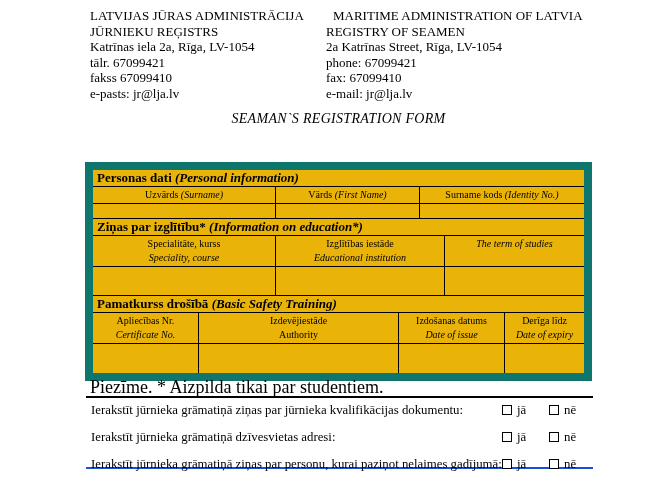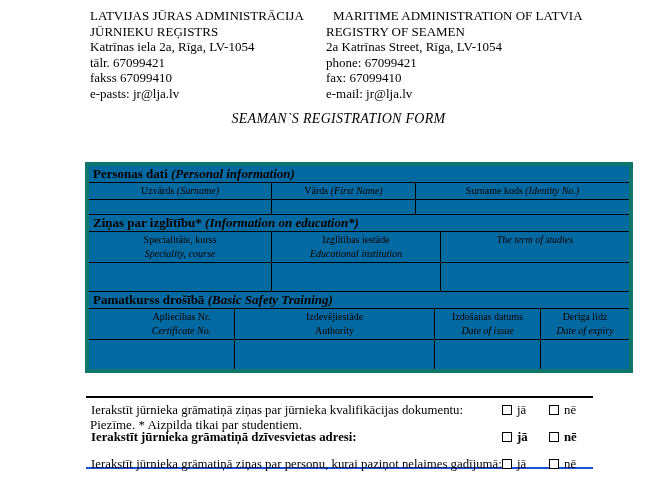--- a/index.html
+++ b/index.html
@@ -11,46 +11,46 @@
   .letterhead { position:absolute; top:8px; font-size:13px; line-height:15.6px; white-space:nowrap; }
   .letterhead-lv { left:90px; }
   .letterhead-en { left:326px; }
   .letterhead-en .lh-line:first-child { padding-left:7px; }
   .lh-line { display:block; }
   
   .title-block { position:absolute; top:110px; left:85px; width:507px; text-align:center; }
   .title-lv { font-weight:bold; font-size:16px; letter-spacing:0.4px; display:block; }
   .title-en { font-style:italic; font-size:14px; letter-spacing:0.3px; display:block; margin-top:1px; }
   
-  .form-table { position:absolute; top:162px; left:85px; width:548px; border:4px solid #0f766e; box-sizing:border-box; background:#0369a1; }
+  .form-table { position:absolute; top:162px; left:85px; width:507px; border:8px solid #0f766e; box-sizing:border-box; background:#eab308; }
   .row { border-bottom:1px solid #000; box-sizing:border-box; }
   .row:last-child { border-bottom:none; }
   .sec-row { font-weight:bold; font-size:13px; height:17px; line-height:16px; padding-left:4px; white-space:nowrap; }
   .sec-row .en { font-style:italic; }
   .cols { display:grid; }
   .grid-a { grid-template-columns:183px 144px auto; }
   .grid-b { grid-template-columns:183px 169px auto; }
-  .grid-c { grid-template-columns:106px 200px 106px auto;padding-left:40px; }
+  .grid-c { grid-template-columns:106px 200px 106px auto; }
   .cell { border-right:1px solid #000; box-sizing:border-box; text-align:center; font-size:10px; overflow:hidden; }
   .cell:last-child { border-right:none; }
   .hdr1 { height:16px; line-height:15px; }
   .hdr2 { height:30px; line-height:14px; padding-top:1px; }
   .hdr2 .line { display:block; }
   .it { font-style:italic; }
   .up { font-style:normal; }
   .data-a { height:14px; }
   .data-b { height:28px; }
   .data-c { height:29px; }
   
-  .note { position:absolute; top:377px; left:90px; font-size:13px;margin-top:40px; }
+  .note { position:absolute; top:377px; left:90px; font-size:18px; }
   
   .questions { position:absolute; top:396px; left:86px; width:507px; height:73px;
     border-top:2px solid #000; border-bottom:2px solid #1d4ed8; box-sizing:border-box; }
   .q-row { position:absolute; left:0; width:100%; height:16px; font-size:12.8px; line-height:15px; white-space:nowrap; }
-  .q1 { top:5px; } .q2 { top:32px;font-weight:bold; } .q3 { top:59px; }
+  .q1 { top:5px; } .q2 { top:32px; } .q3 { top:59px; }
   .q-text { position:absolute; left:5px; }
   .cb-group { position:absolute; top:0; }
   .cb-yes { left:416px; } .cb-no { left:463px; }
   .checkbox { display:inline-block; width:8px; height:8px; border:1px solid #000; vertical-align:-1px; margin-right:5px; background:#fff; }
 </style>
 </head>
 <body>
 
 <div class="page">
 

